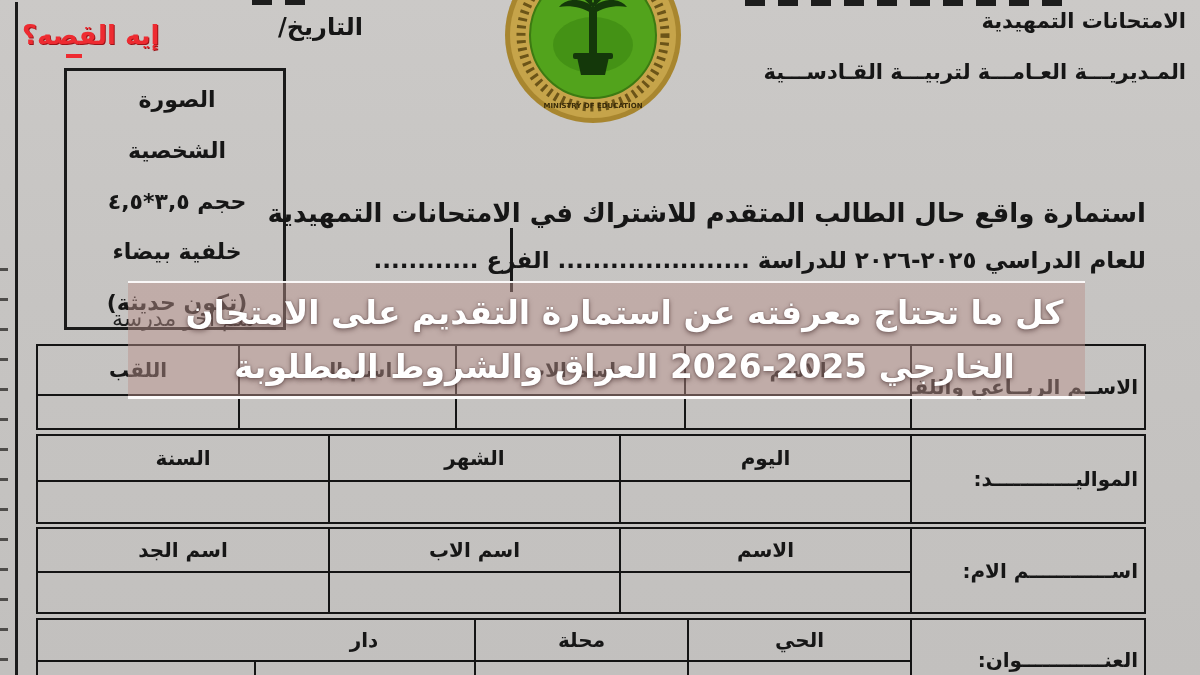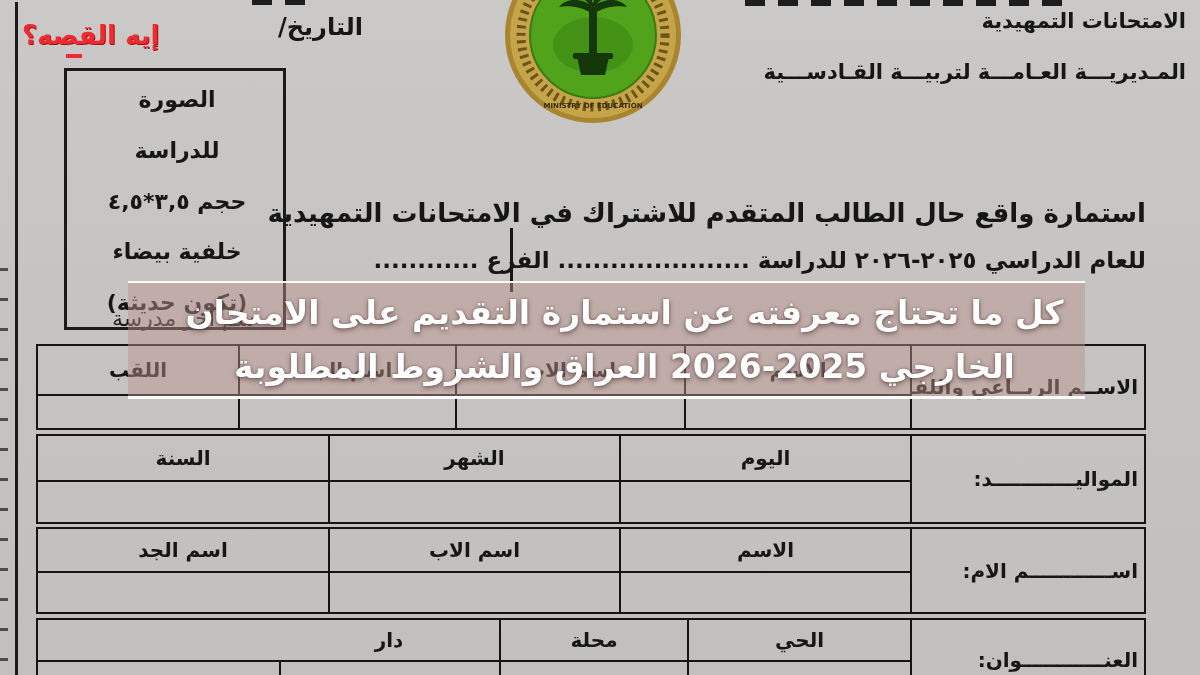--- a/index.html
+++ b/index.html
@@ -87,21 +87,21 @@
   .s3{top:527px;height:87px;}  .s3 .hrow{height:42px;}
   .s2 .hrow>:nth-child(1),.s2 .erow>:nth-child(1),
   .s3 .hrow>:nth-child(1),.s3 .erow>:nth-child(1){width:291px;}
   .s2 .hrow>:nth-child(2),.s2 .erow>:nth-child(2),
   .s3 .hrow>:nth-child(2),.s3 .erow>:nth-child(2){width:291px;}
   .s2 .hrow>:nth-child(3),.s2 .erow>:nth-child(3),
   .s3 .hrow>:nth-child(3),.s3 .erow>:nth-child(3){flex:1;}
 
   .s4{top:618px;height:84px;}  .s4 .hrow{height:40px;}
   .s4 .hrow>:nth-child(1),.s4 .erow>:nth-child(1){width:223px;}
-  .s4 .hrow>:nth-child(2),.s4 .erow>:nth-child(2){width:188px;}
+  .s4 .hrow>:nth-child(2),.s4 .erow>:nth-child(2){width:213px;}
   .s4 .hrow>:nth-child(3),.s4 .erow>:nth-child(3){width:220px;}
   .s4 .hrow>:nth-child(4),.s4 .erow>:nth-child(4){flex:1;}
 
   
   .overlay{
     left:128px;top:281px;width:957px;height:118px;z-index:6;
     background:rgba(185,146,141,0.48);
     border-top:2px solid rgba(255,255,255,.92);
     border-bottom:3.5px solid rgba(255,255,255,.96);
     box-sizing:border-box;
@@ -151,21 +151,21 @@
         <rect x="86" y="62" width="8" height="50" rx="2"></rect>
         <path d="M74 112 h32 l-4 18 h-24 Z"></path>
         <rect x="70" y="108" width="40" height="6" rx="2"></rect>
       </g>
       <text x="90" y="163" text-anchor="middle" font-size="7" font-weight="bold" fill="#3a2c0a" font-family="DejaVu Sans, sans-serif">MINISTRY OF EDUCATION</text>
     </svg>
   </div>
 
   <div class="abs photo-box rtl">
     <div class="pb-line">الصورة</div>
-    <div class="pb-line">للدراسة</div>
+    <div class="pb-line">الشخصية</div>
     <div class="pb-line rtl">حجم ٣,٥*٤,٥</div>
     <div class="pb-line">خلفية بيضاء</div>
     <div class="pb-line">(تكون حديثة)</div>
   </div>
 
   <div class="abs title1 rtl">استمارة واقع حال الطالب المتقدم للاشتراك في الامتحانات التمهيدية</div>
   <div class="abs title2 rtl">للعام الدراسي ٢٠٢٥-٢٠٢٦ للدراسة ...................... الفرع ............</div>
   <div class="abs vdivider"></div>
 
   <div class="abs last-school rtl">سم اخر مدرسة</div>

